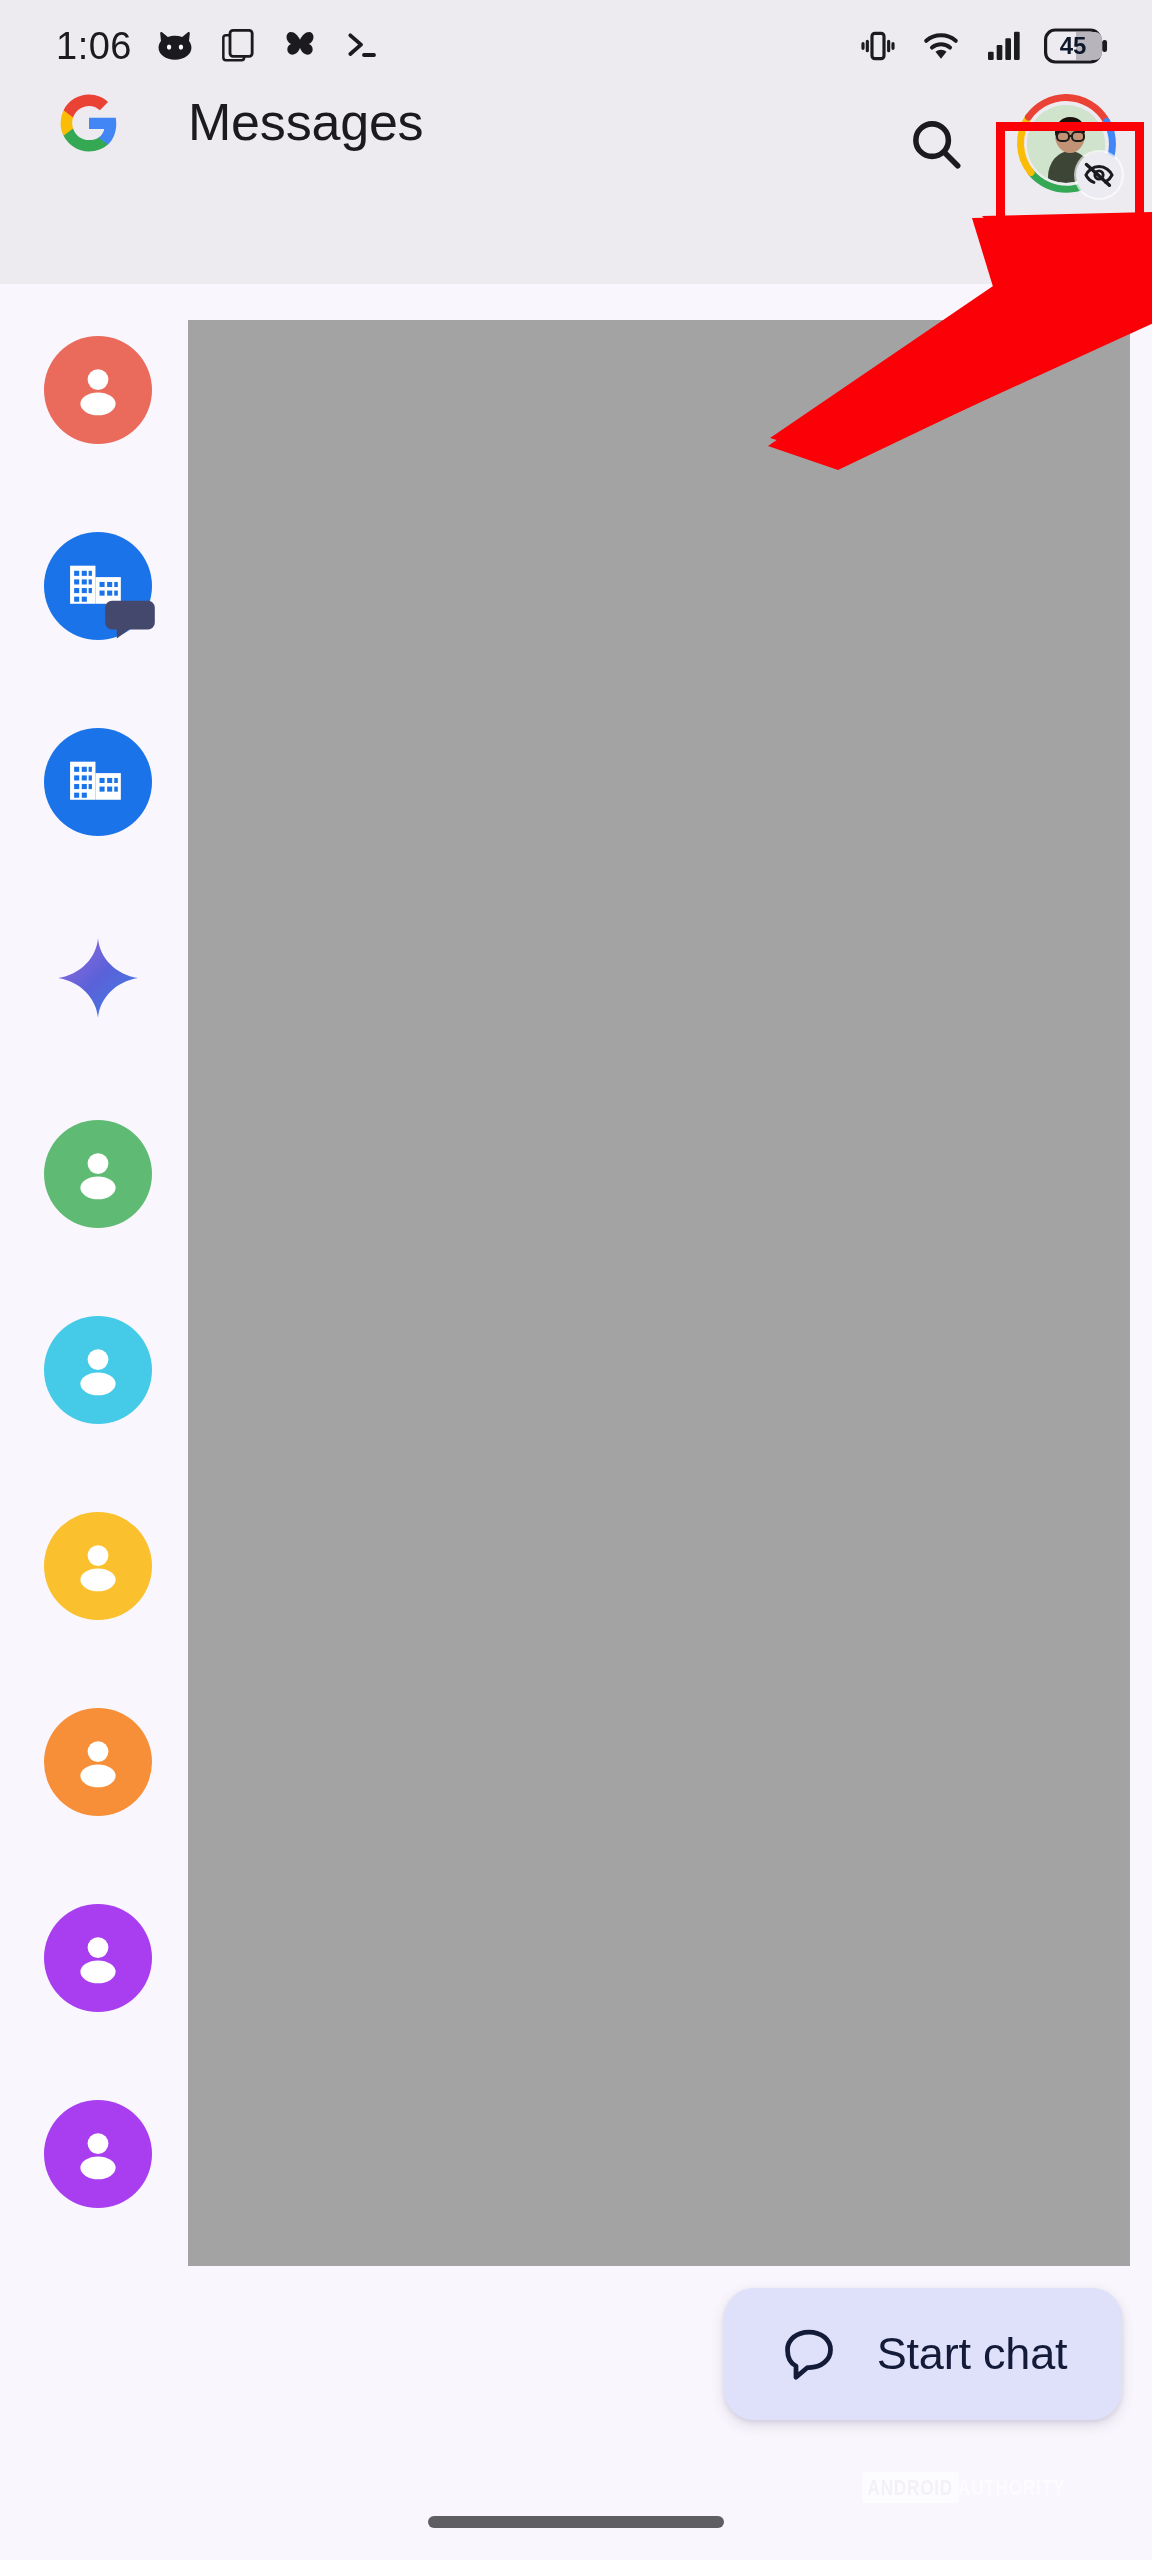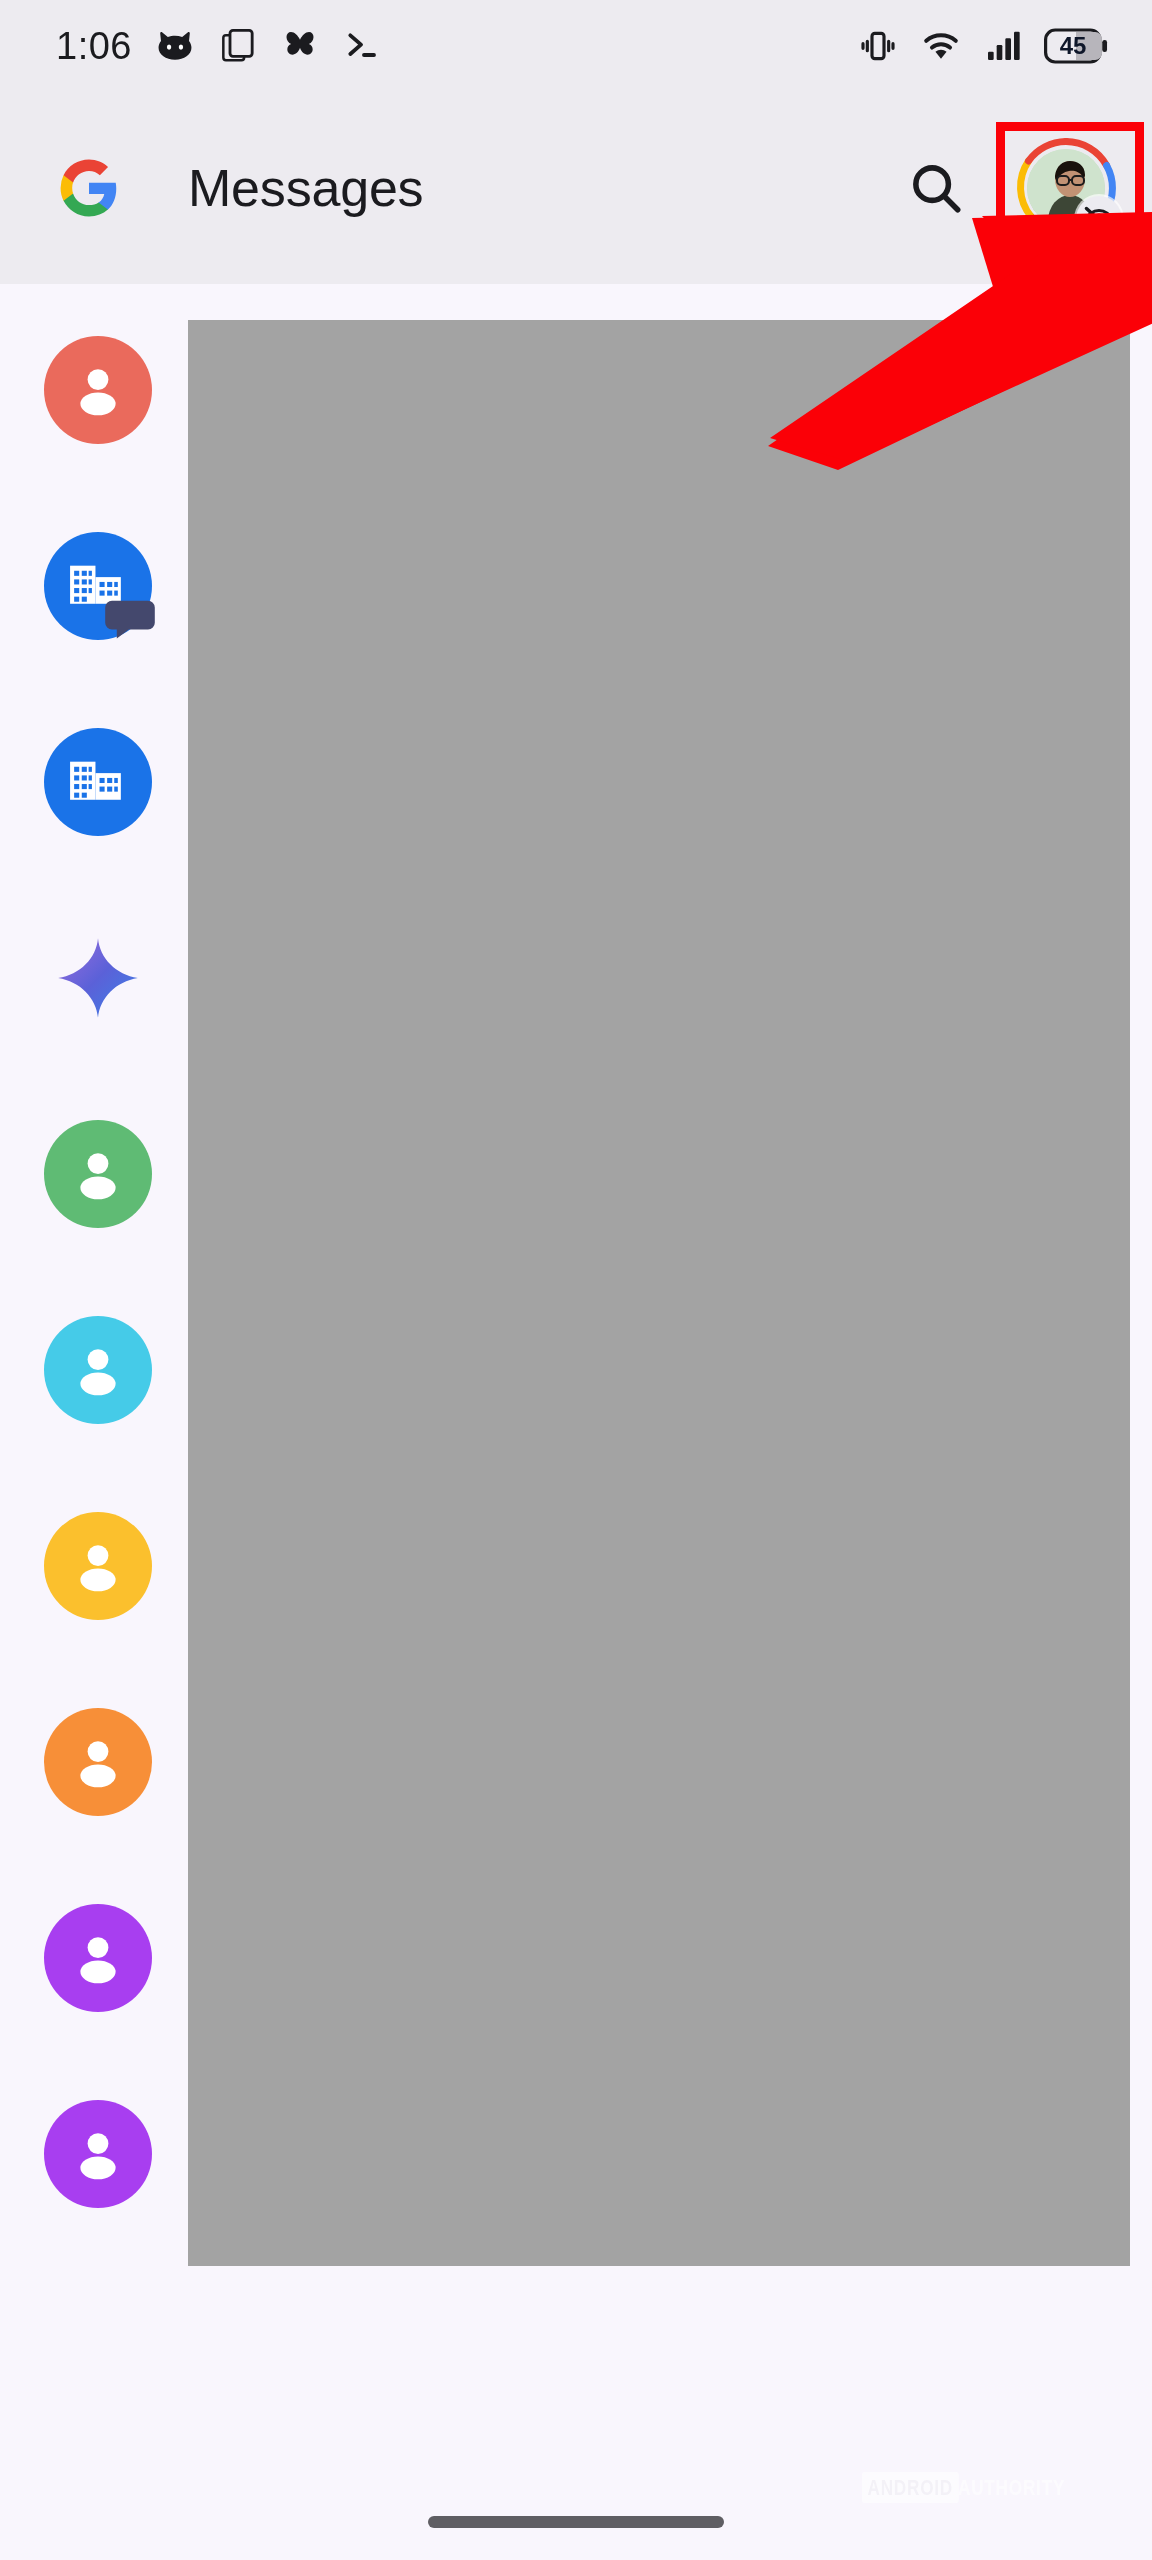--- a/index.html
+++ b/index.html
@@ -39,21 +39,21 @@
   }
   .sb-icon { display: flex; align-items: center; justify-content: center; }
 
   
   #app-bar {
     position: absolute;
     left: 0; top: 92px;
     width: 1152px; height: 192px;
     background: #edebf0;
     display: flex;
-    align-items: center;
+    align-items: flex-start;
     padding: 0 34px 0 58px;
   }
   #google-logo { width: 62px; height: 62px; flex: none; }
   #app-title {
     font-size: 52px;
     color: #1b1b1f;
     font-weight: 400;
     margin-left: 68px;
     letter-spacing: -.2px;
   }
@@ -522,20 +522,28 @@
 
   <div id="pointer-arrow">
     <svg width="400" height="260" viewBox="0 0 400 260">
       <path d="M396 2 L222 6 L268 56 L8 236 L78 260 L400 106 Z" fill="#fb0007"></path>
       <path d="M396 2 L300 130 L268 56 Z" fill="#fb0007"></path>
       <path d="M398 4 L256 152 L212 8 Z" fill="#fb0007"></path>
       <path d="M330 48 L392 4 L400 110 L90 252 L10 228 L286 40 Z" fill="#fb0007"></path>
     </svg>
   </div>
 
+  <div id="start-chat-fab">
+    <span style="display:flex;">
+      <svg width="60" height="60" viewBox="0 0 24 24">
+        <path d="M12 3.2c5 0 8.6 3.1 8.6 7.1 0 4-3.6 7.1-8.6 7.1h-.6l-4.6 3.9v-4.5C4.4 15.6 3.4 13.2 3.4 10.3c0-4 3.6-7.1 8.6-7.1z" fill="none" stroke="#141b38" stroke-width="1.9" stroke-linejoin="round"></path>
+      </svg>
+    </span>
+    <span id="start-chat-label">Start chat</span>
+  </div>
 
   <div id="watermark">
     <span class="wm-a">ANDROID</span>
     <span class="wm-b">AUTHORITY</span>
   </div>
 
   <div id="gesture-nav-pill"></div>
 
 </div>
 

